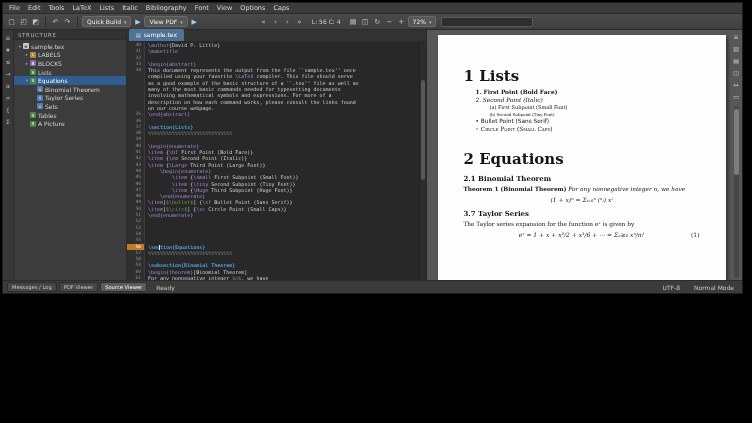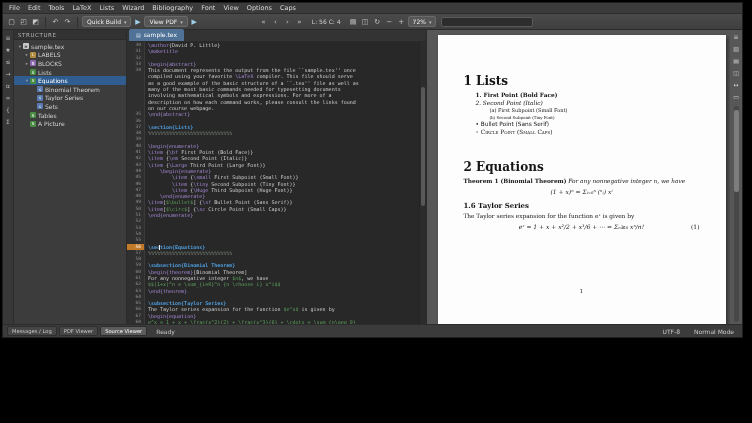--- a/index.html
+++ b/index.html
@@ -1,19 +1,19 @@
 <!DOCTYPE html>
 <html><head>
 <meta charset="utf-8">
 <style>
   *{box-sizing:border-box;margin:0;padding:0;}
   html,body{width:752px;height:423px;overflow:hidden;background:#000;
     font-family:"DejaVu Sans","Liberation Sans",sans-serif;}
   .screen{position:relative;width:752px;height:423px;background:#000;}
-  .app{position:absolute;left:2px;top:2px;width:741px;height:336px;
+  .app{position:absolute;left:2px;top:2px;width:741px;height:292px;
     background:#f9a8d4;border:1px solid #1f1f1f;display:flex;flex-direction:column;}
 
   
   .menubar{height:11px;background:#3b3b3b;border-bottom:1px solid #2c2c2c;
     display:flex;align-items:center;padding-left:2px;flex-shrink:0;}
   .menu-item{font-size:6.5px;color:#d8d8d8;padding:0 4px;line-height:11px;white-space:nowrap;}
 
   
   .toolbar{height:16px;background:linear-gradient(#4a4a4a,#3f3f3f);
     border-bottom:1px solid #2a2a2a;display:flex;align-items:center;
@@ -78,21 +78,21 @@
   .ed-scroll{width:7px;background:#2c2c2c;border-left:1px solid #242424;position:relative;flex-shrink:0;}
   .ed-scroll .thumb{position:absolute;left:1px;right:1px;top:16%;height:42%;background:#585858;border-radius:2px;}
 
   
   .pdf-area{width:316px;background:#575757;border-left:1px solid #2a2a2a;display:flex;flex-shrink:0;}
   .pdf-pages{flex:1;padding:5px 2px 0 8px;overflow:hidden;display:flex;flex-direction:column;align-items:center;}
   .page{width:288px;background:#fdfdfd;box-shadow:2px 2px 4px rgba(0,0,0,.45);color:#151515;
     font-family:"DejaVu Serif","Liberation Serif","DejaVu Sans",serif;flex-shrink:0;}
   .page-1{height:308px;padding:14px 26px 0;margin-bottom:7px;}
   .page-2{height:52px;padding:8px 26px 0;overflow:hidden;}
-  .p-h1{font-size:12px;font-weight:700;margin:25px 0 4px;}
+  .p-h1{font-size:15px;font-weight:700;margin:18px 0 4px;}
   .p-h2{font-size:7px;font-weight:700;margin:6px 0 3px;}
   .p-li{font-size:5.8px;margin:1.6px 0 1.6px 12px;}
   .p-li2{margin-left:26px;}
   .bold{font-weight:700;}
   .italic{font-style:italic;}
   .large{font-size:7.5px;}
   .small{font-size:5px;}
   .tiny{font-size:4px;}
   .huge{font-size:12.5px;}
   .sans{font-family:"DejaVu Sans","Liberation Sans",sans-serif;}
@@ -123,21 +123,21 @@
 
 <div class="screen">
   <div class="app">
 
     <div class="menubar" id="menubar">
         <span class="menu-item">File</span>
         <span class="menu-item">Edit</span>
         <span class="menu-item">Tools</span>
         <span class="menu-item">LaTeX</span>
         <span class="menu-item">Lists</span>
-        <span class="menu-item">Wizard</span>
+        <span class="menu-item">Italic</span>
         <span class="menu-item">Bibliography</span>
         <span class="menu-item">Font</span>
         <span class="menu-item">View</span>
         <span class="menu-item">Options</span>
         <span class="menu-item">Caps</span>
       </div>
 
     <div class="toolbar">
       <span class="tb-group" id="tb-file">
           <span class="tbtn">▢</span>
@@ -498,23 +498,24 @@
         <div class="pdf-pages" id="pdf-pages">
             <div class="page page-1">
               <div class="p-h1">1    Lists</div>
               <div class="p-li bold">1. First Point (Bold Face)</div>
               <div class="p-li italic">2. Second Point (Italic)</div>
               <div class="p-li p-li2 small">(a) First Subpoint (Small Font)</div>
               <div class="p-li p-li2 tiny">(b) Second Subpoint (Tiny Font)</div>
               <div class="p-li sans">• Bullet Point (Sans Serif)</div>
               <div class="p-li smallcaps">◦ Circle Point (Small Caps)</div>
               <div class="p-h1">2    Equations</div>
+              <div class="p-h2">2.1    Binomial Theorem</div>
               <div class="p-text"><span class="b">Theorem 1 (Binomial Theorem)</span><span class="i"> For any nonnegative integer n, we have</span></div>
               <div class="p-math">(1 + x)ⁿ = Σᵢ₌₀ⁿ (ⁿᵢ) xⁱ</div>
-              <div class="p-h2">1.6    Taylor Series</div>
+              <div class="p-h2">3.7    Taylor Series</div>
               <div class="p-text">The Taylor series expansion for the function eˣ is given by</div>
               <div class="p-math">eˣ = 1 + x + x²/2 + x³/6 + ⋯ = Σₙ≥₀ xⁿ/n!<span class="eqnum">(1)</span></div>
               <div class="p-pageno">1</div>
             </div>
             <div class="page page-2">
               <div class="p-h2">2.3    Sets</div>
               <div class="p-text"><span class="b">Theorem 2</span><span class="i"> For any sets A, B and C, we have</span></div>
               <div class="p-math">(A ∪ B) − (C − A) = A ∪ (B − C)</div>
               <div class="p-text bold">Proof:</div>
             </div>

